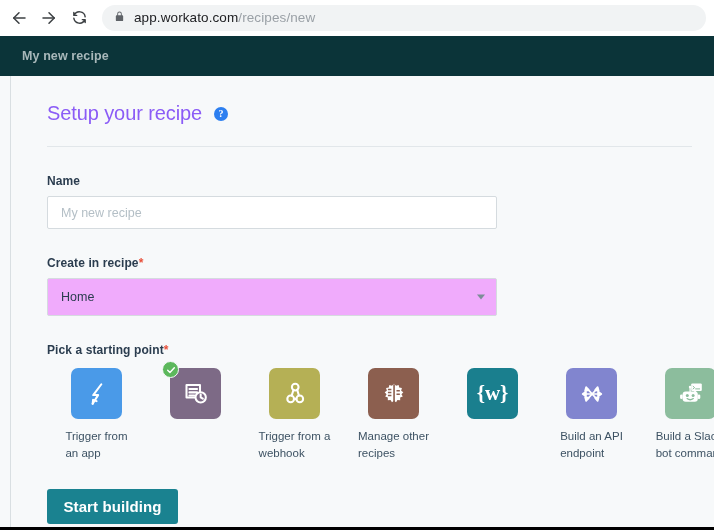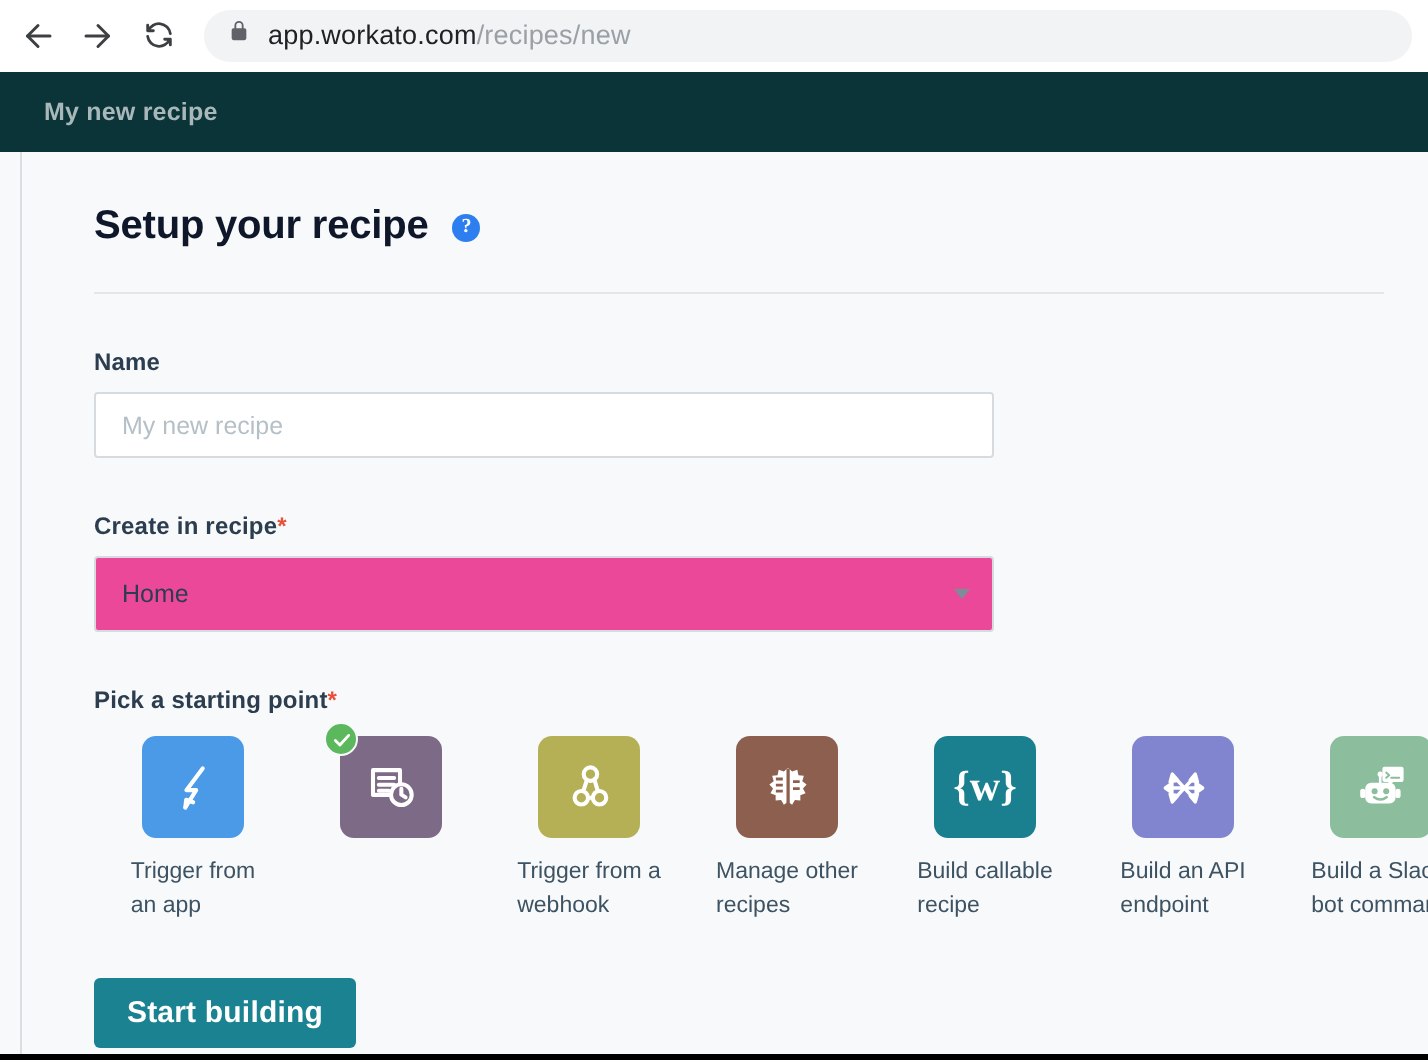--- a/index.html
+++ b/index.html
@@ -83,22 +83,22 @@
     position: relative;
   }
 
   .page-title-row {
     display: flex;
     align-items: center;
     gap: 12px;
   }
   .page-title {
     font-size: 20px;
-    font-weight: 700;
-    color: #0f172a;
+    font-weight: 400;
+    color: #8b5cf6;
     letter-spacing: -.1px;
     text-align: right;
   }
   .help-icon {
     width: 14px; height: 14px;
     border-radius: 50%;
     background: #2d7ff0;
     color: #ffffff;
     font-size: 10px;
     font-weight: 700;
@@ -136,21 +136,21 @@
     font-size: 12.5px;
     color: #2b3d4f;
     font-family: "Liberation Sans", sans-serif;
   }
   .text-input::placeholder { color: #b4bfc6; }
 
   .select-wrap { position: relative; width: 450px; }
   .select-box {
     width: 450px;
     height: 38px;
-    background: #ec4899;
+    background: #f0abfc;
     border: 1px solid #d5dbdf;
     border-radius: 2px;
     display: flex;
     align-items: center;
     padding: 0 13px;
     font-size: 12.5px;
     color: #2b3d4f;
   }
   .select-caret {
     position: absolute;
@@ -373,24 +373,20 @@
           <div class="card-label">
             <div>Manage other</div>
             <div>recipes</div>
           </div>
         </div>
 
         <div class="card">
           <div class="tile" style="background:#1a7f8e">
             <span style="color:#ffffff;font-family:'Liberation Serif',serif;font-size:21px;font-weight:700;line-height:1;">{w}</span>
           </div>
-          <div class="card-label">
-            <div>Build callable</div>
-            <div>recipe</div>
-          </div>
         </div>
 
         <div class="card">
           <div class="tile" style="background:#8185cf">
             <span>
               <svg width="26" height="26" viewBox="0 0 24 24" fill="#ffffff" stroke="#ffffff" stroke-width="1.6" stroke-linecap="round" stroke-linejoin="round">
                 <line x1="5.2" y1="12" x2="18.4" y2="12"></line>
                 <line x1="7.8" y1="7.2" x2="16.4" y2="16.6"></line>
                 <line x1="7.8" y1="16.8" x2="16.4" y2="7.4"></line>
                 <polygon points="3.4,12 6.4,9.9 6.4,14.1"></polygon>

